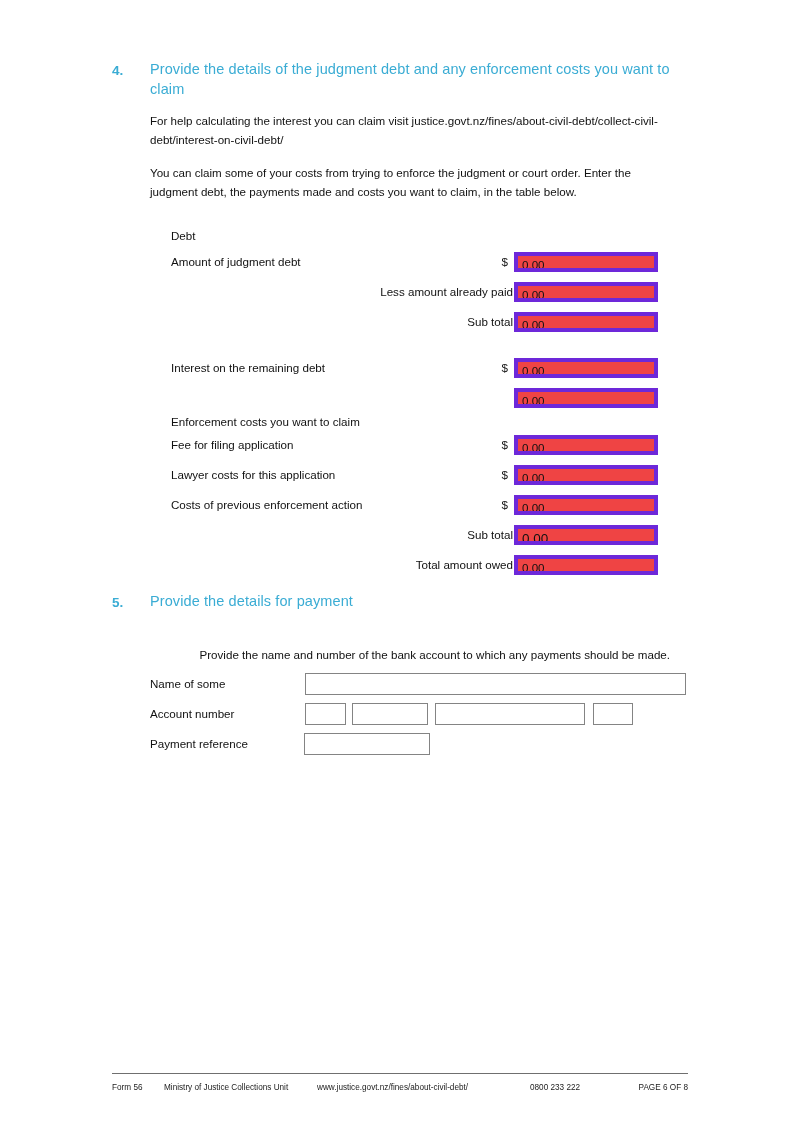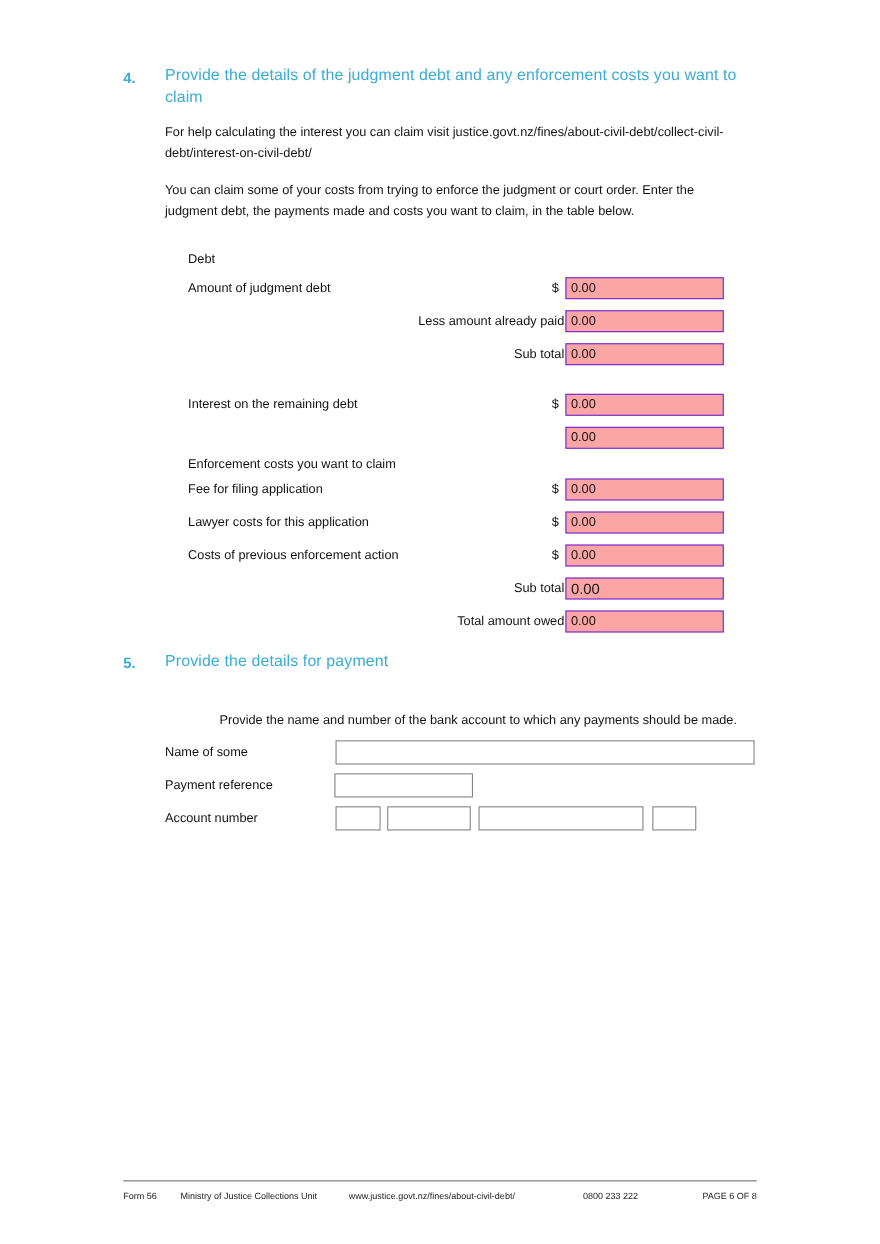--- a/index.html
+++ b/index.html
@@ -88,22 +88,22 @@
     text-align: right;
   }
 
   .fbox {
     position: absolute;
     left: 343px;
     top: 0;
     width: 144px;
     height: 20px;
     box-sizing: border-box;
-    border: 1px solid #6d28d9;
-    background: #fca5a5;
+    border: 4px solid #6d28d9;
+    background: #ef4444;
     font-size: 11.6px;
     line-height: 18px;
     color: #111111;
     padding: 0 0 0 4px;
     white-space: nowrap;
     overflow: hidden;
   }
   .fbox.big {
     font-size: 13.5px;
     line-height: 19px;
@@ -295,30 +295,30 @@
   <div class="bank-area" style="top:673px;">
 
     <div class="brow">
       <span class="blabel">Name of some</span>
       <div class="bbox wide"></div>
     </div>
 
 
 
     <div class="brow">
-      <span class="blabel">Payment reference</span>
-      <div class="bbox ref"></div>
-    </div>
-
-    <div class="brow">
       <span class="blabel">Account number</span>
       <div class="bbox acct-seg s1"></div>
       <div class="bbox acct-seg s2"></div>
       <div class="bbox acct-seg s3"></div>
       <div class="bbox acct-seg s4"></div>
+    </div>
+
+    <div class="brow">
+      <span class="blabel">Payment reference</span>
+      <div class="bbox ref"></div>
     </div>
 
   </div>
 
   <div class="footer">
     <div class="footer-rule"></div>
     <div class="footer-row">
       <span class="f-item f-form">Form 56</span>
       <span class="f-item f-org">Ministry of Justice Collections Unit</span>
       <span class="f-item f-url">www.justice.govt.nz/fines/about-civil-debt/</span>

